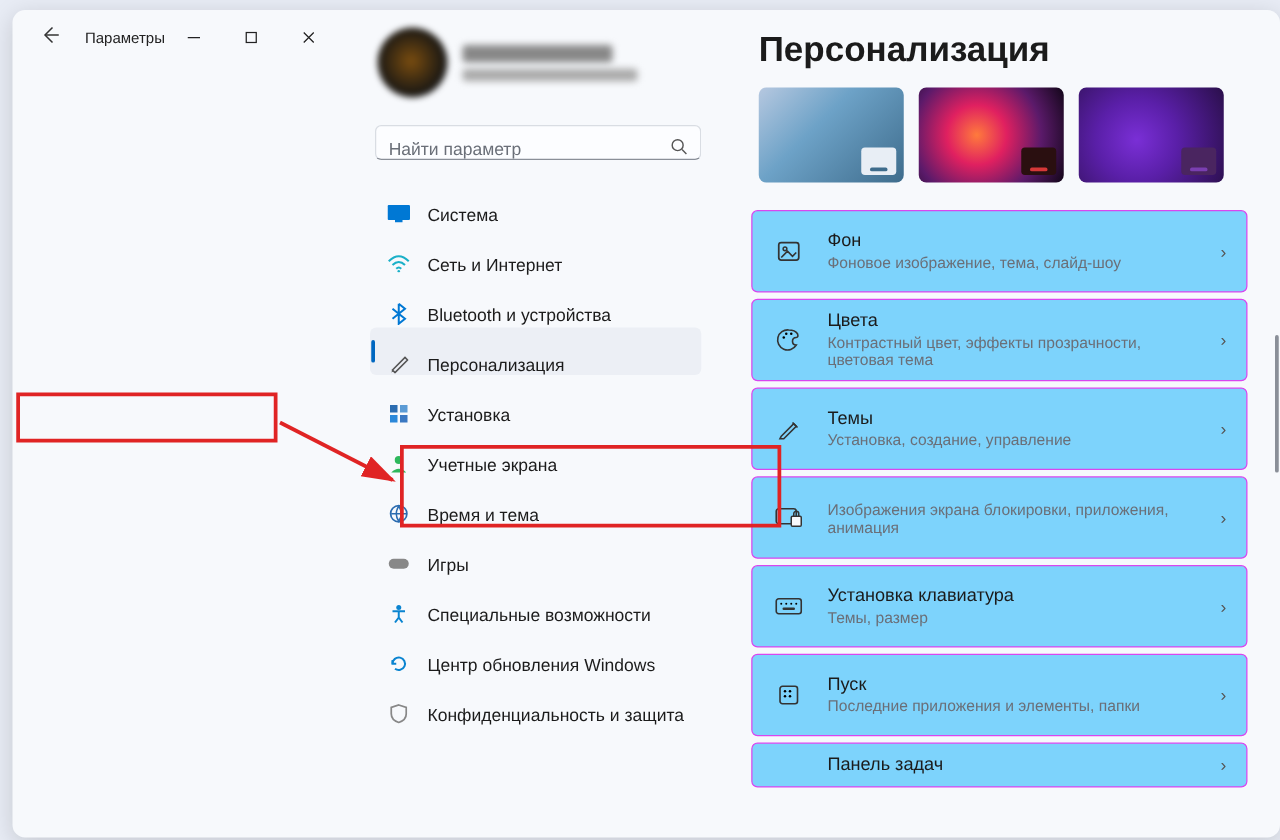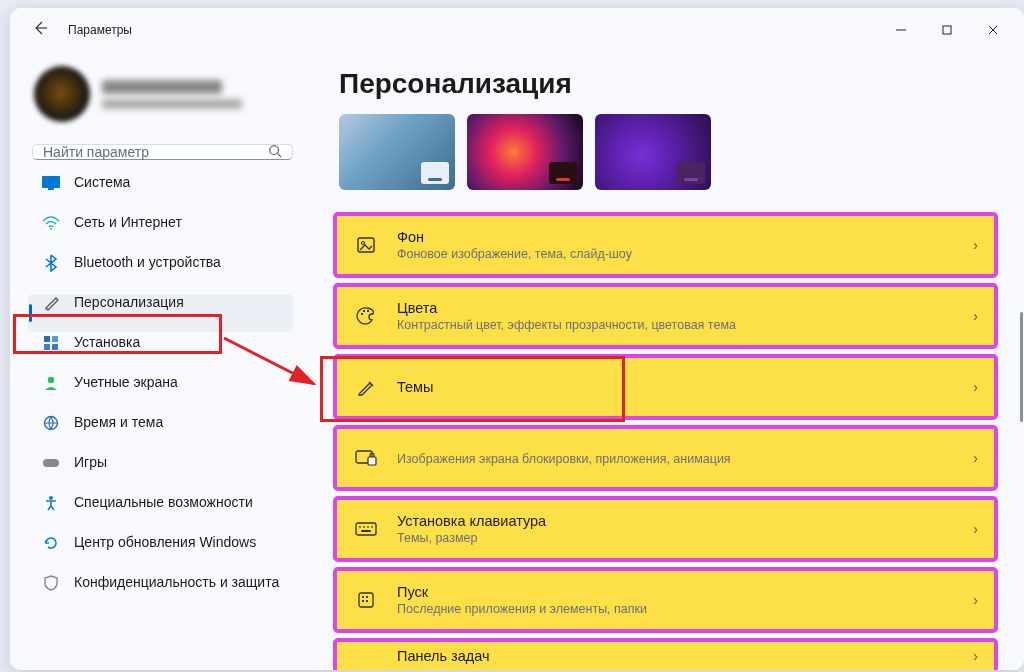--- a/index.html
+++ b/index.html
@@ -1,21 +1,21 @@
 <!DOCTYPE html>
 <html><head>
 <meta charset="utf-8">
 <style>
   * { box-sizing: border-box; margin: 0; padding: 0; font-family: "Segoe UI", sans-serif; }
   body { background: #e8ecf5; width: 1024px; height: 672px; overflow: hidden; position: relative; }
   
   .window {
     position: absolute; left: 10px; top: 8px; width: 1014px; height: 662px;
     background: #f7f9fc; border-radius: 10px; box-shadow: 0 4px 20px rgba(0,0,0,0.15);
-    display: flex; flex-direction: column;
+    display: flex; 
   }
   
   .titlebar {
     height: 44px; display: flex; align-items: center; padding: 0 8px 0 22px;
   }
   .titlebar .back { width: 28px; font-size: 16px; color: #333; cursor: pointer; }
   .titlebar .title { font-size: 12px; color: #222; margin-left: 8px; }
   .window-controls { margin-left: auto; display: flex; }
   .wc-btn { width: 46px; height: 32px; display: flex; align-items: center; justify-content: center; font-size: 10px; color: #222; cursor: pointer; }
   .wc-btn svg { width: 10px; height: 10px; }
@@ -23,31 +23,31 @@
   .body-row { flex: 1; display: flex; overflow: hidden; }
   
   .sidebar { width: 305px; padding: 8px 0 0 18px; display: flex; flex-direction: column; }
   .profile { display: flex; align-items: center; gap: 12px; padding: 6px 6px 14px 6px; }
   .avatar { width: 56px; height: 56px; border-radius: 50%; background: radial-gradient(circle at 48% 48%, #7a4d0f 0%, #3b2a12 42%, #151515 70%); filter: blur(2.5px); }
   .profile-text { display:flex; flex-direction:column; gap:5px; }
   .pt-line1 { width: 120px; height: 14px; background: #888; border-radius: 3px; filter: blur(3px); }
   .pt-line2 { width: 140px; height: 10px; background: #aaa; border-radius: 3px; filter: blur(3px); }
   
   .search {
-    margin: 8px 22px 14px 4px; height: 16px; background: #fcfdff; border: 1px solid #d9dde3;
-    border-bottom: 1.5px solid #8a8f98; border-radius: 5px; display: flex; align-items: center;
+    margin: 8px 22px 14px 4px; height: 28px; background: #fcfdff; border: 1px solid #d9dde3;
+    border-bottom: 1.5px solid #8a8f98; border-radius: 5px; display: flex; align-items: flex-end;
     padding: 0 10px; font-size: 14px; color: #6a6f78;
   }
   .search input { border:none; outline:none; background:transparent; flex:1; font-size:14px; color:#222; }
   .search input::placeholder { color: #6a6f78; }
   .search-icon { font-size: 14px; color: #555; }
   
   .nav { display:flex; flex-direction:column; gap:2px; padding-right: 22px; }
   .nav-item {
-    height: 38px; display:flex; align-items:flex-start; gap: 14px; padding: 0 8px 0 14px;
+    height: 38px; display:flex; align-items:flex-end; gap: 14px; padding: 0 8px 0 14px;
     font-size: 14px; color: #1b1b1b; border-radius: 5px; cursor: pointer; position: relative;
   }
   .nav-item.active { background: #eceff5; }
   .nav-item.active::before {
     content:""; position:absolute; left:1px; top:10px; bottom:10px; width:3px; background:#0067c0; border-radius:3px;
   }
   .nav-item .nicon { width: 18px; height: 18px; display:flex; align-items:center; justify-content:center; font-size:16px; }
   
   .main { flex:1; padding: 8px 8px 0 18px; overflow:hidden; position:relative; }
   .page-title { font-size: 28px; font-weight: 600; color: #1b1b1b; margin: 8px 0 14px 6px; }
@@ -58,21 +58,21 @@
   .tcard .mini .bar { width:14px; height:3px; border-radius:2px; }
   .tc1 { background: linear-gradient(135deg,#b6c8e0 0%, #6da2c7 40%, #3e6c8c 100%); }
   .tc1 .mini{ background:#e8eef5; } .tc1 .bar{ background:#3e6c8c; }
   .tc2 { background: radial-gradient(circle at 40% 50%, #ff7a3c 0%, #e02060 30%, #5b1a6a 65%, #120618 100%); }
   .tc2 .mini{ background:#2a0f10; } .tc2 .bar{ background:#d63838; }
   .tc3 { background: radial-gradient(circle at 40% 55%, #7a2fd6 0%, #5a1fa8 40%, #2a0f4a 100%); }
   .tc3 .mini{ background:#4a2560; } .tc3 .bar{ background:#7a3fb0; }
   
   .settings-list { display:flex; flex-direction:column; gap:5px; padding-right: 18px; }
   .srow {
-    background:#fde047; border:4px solid #d946ef; border-radius:5px; height:66px;
+    background:#7dd3fc; border:1px solid #d946ef; border-radius:5px; height:66px;
     display:flex; align-items:center; padding:0 16px 0 18px; cursor:pointer; gap:20px;
   }
   .srow .sicon { width:22px; height:22px; color:#333; display:flex; align-items:center; justify-content:center; }
   .srow .stext { display:flex; flex-direction:column; flex:1; }
   .srow .st1 { font-size:14.5px; color:#1b1b1b; }
   .srow .st2 { font-size:12.5px; color:#6a6f78; margin-top:2px; }
   .srow .chev { color:#555; font-size:14px; }
   
   .scrollbar { position:absolute; right:0; top:260px; bottom:20px; width:8px; }
   .scrollbar .thumb { position:absolute; right:1px; top:0; width:3px; height:110px; background:#8a8f98; border-radius:3px; }
@@ -287,20 +287,21 @@
         </div>
         <div class="srow">
           <span class="sicon">
               <svg width="20" height="20" viewBox="0 0 20 20">
                 <path d="M4 16 L14 6 L16 8 L6 18 L3 18 Z" fill="none" stroke="#333" stroke-width="1.3"></path>
                 <path d="M13 5 L17 9" stroke="#333" stroke-width="1.3"></path>
               </svg>
             </span>
           <div class="stext">
               <span class="st1">Темы</span>
+              <span class="st2">Установка, создание, управление</span>
             </div>
           <span class="chev">›</span>
         </div>
         <div class="srow">
           <span class="sicon">
               <svg width="22" height="18" viewBox="0 0 22 18">
                 <rect x="1" y="2" width="16" height="12" rx="2" fill="none" stroke="#333" stroke-width="1.3"></rect>
                 <rect x="13" y="8" width="8" height="8" rx="1" fill="#f7f9fc" stroke="#333" stroke-width="1.2"></rect>
                 <path d="M15 8 V6 A2 2 0 0 1 19 6 V8" fill="none" stroke="#333" stroke-width="1.2"></path>
               </svg>

